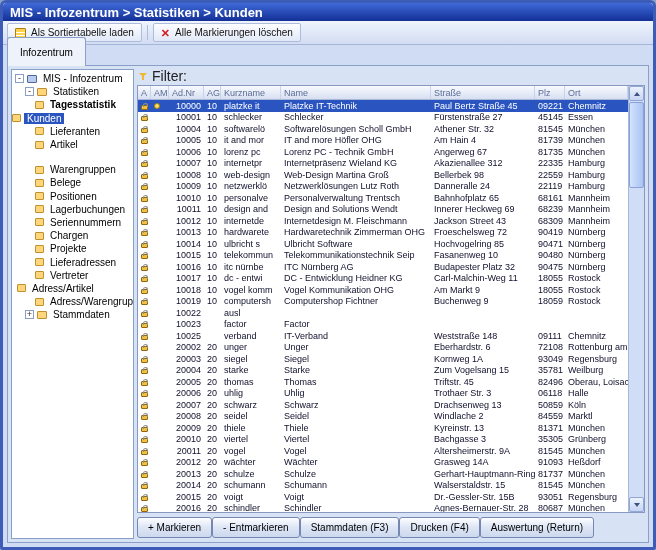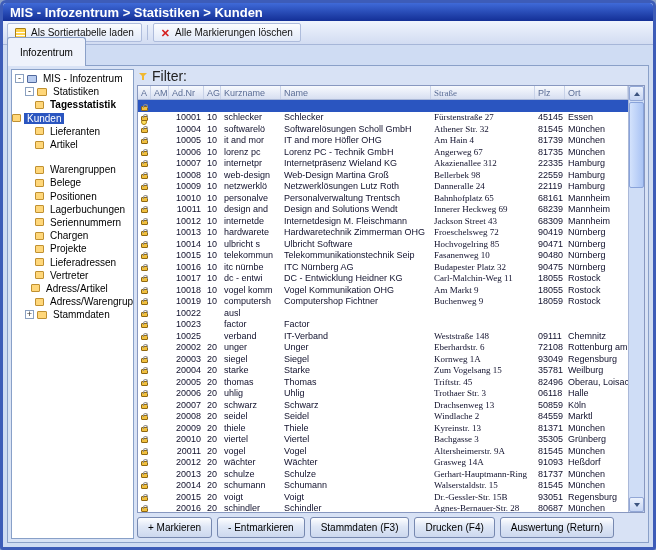--- a/index.html
+++ b/index.html
@@ -70,30 +70,30 @@
   .grid { flex:1; border:1px solid #8898c0; background:#fff;
     position:relative; display:flex; flex-direction:column; min-height:0;
     padding-right:16px; }
   .grid-header { display:flex; height:14px; flex:0 0 14px;
     background:linear-gradient(#f8fafe, #d7dff1);
     border-bottom:1px solid #aab8d8; font-size:9px; color:#5c6e96; }
   .hcell { border-right:1px solid #c8d2e8; padding:0 3px;
     display:flex; align-items:center; overflow:hidden; white-space:nowrap; }
   .grid-body { flex:1; overflow:hidden; }
   .grow { display:flex; height:11.5px; font-size:9px; color:#10102c; cursor:default; }
-  .grow.sel { background:#2a55c0; color:#fff;flex-direction:column; }
+  .grow.sel { background:#2a55c0; color:#fff; }
   .gcell { padding:0 3px; overflow:hidden; white-space:nowrap;
     display:flex; align-items:center; }
   .c0 { width:13px; flex:0 0 13px; }
   .c1 { width:18px; flex:0 0 18px; }
   .c2 { width:35px; flex:0 0 35px; justify-content:flex-end; }
   .c3 { width:17px; flex:0 0 17px; }
   .c4 { width:60px; flex:0 0 60px; }
   .c5 { width:150px; flex:0 0 150px; }
-  .c6 { width:104px; flex:0 0 104px;font-family:Liberation Serif, serif; }
+  .c6 { width:104px; flex:0 0 104px; }
   .c7 { width:30px; flex:0 0 30px;text-align:center; }
   .c8 { flex:1; }
   .grid-header .c2 { justify-content:flex-start; }
 
   .lock { width:7px; height:5px; background:#f0c040; border:1px solid #906810;
     border-radius:1px; position:relative; margin-top:3px; flex:0 0 7px; }
   .lock::before { content:""; position:absolute; left:1px; top:-3px; width:3px; height:3px;
     border:1px solid #8f8f8f; border-bottom:none; border-radius:3px 3px 0 0; }
   .am-dot { width:6px; height:6px; border-radius:50%; background:#ffe060;
     border:1px solid #a88010; flex:0 0 6px; }
@@ -107,21 +107,21 @@
     display:flex; align-items:center; justify-content:center; }
   .sb-up { top:0; } .sb-down { bottom:0; }
   .tri-up { width:0; height:0; border-left:3px solid transparent;
     border-right:3px solid transparent; border-bottom:4px solid #3c5480; }
   .tri-down { width:0; height:0; border-left:3px solid transparent;
     border-right:3px solid transparent; border-top:4px solid #3c5480; }
   .sb-thumb { position:absolute; left:0; top:16px; width:15px; height:86px;
     background:linear-gradient(90deg, #d3e2fc, #a9c3f4);
     border:1px solid #89a3da; border-radius:2px; }
 
-  .footer { height:22px; flex:0 0 22px; margin-top:4px; display:flex; gap:5px; }
+  .footer { height:22px; flex:0 0 22px; margin-top:4px; display:flex; }
   .f-btn { height:21px; padding:0 10px; font-size:10px; color:#000;
     background:linear-gradient(#fdfeff, #dfe7f6 45%, #ccd8ee);
     border:1px solid #7688b0; border-radius:3px; cursor:default;
     font-family:"Liberation Sans", sans-serif; }
 </style>
 </head>
 <body>
 
 <div class="window">
 
@@ -203,21 +203,21 @@
           <span class="node-label">Projekte</span>
         </div>
         <div class="tree-row" style="padding-left: 23px;">
           <span class="node-icon leaf"></span>
           <span class="node-label">Lieferadressen</span>
         </div>
         <div class="tree-row" style="padding-left: 23px;">
           <span class="node-icon leaf"></span>
           <span class="node-label">Vertreter</span>
         </div>
-        <div class="tree-row" style="padding-left: 19px;">
+        <div class="tree-row" style="padding-left: 5px;">
           <span class="node-icon leaf"></span>
           <span class="node-label">Adress/Artikel</span>
         </div>
         <div class="tree-row" style="padding-left: 23px;">
           <span class="node-icon leaf"></span>
           <span class="node-label">Adress/Warengruppen</span>
         </div>
         <div class="tree-row" style="padding-left: 13px;">
           <span class="expander">+</span>
           <span class="node-icon folder"></span>

